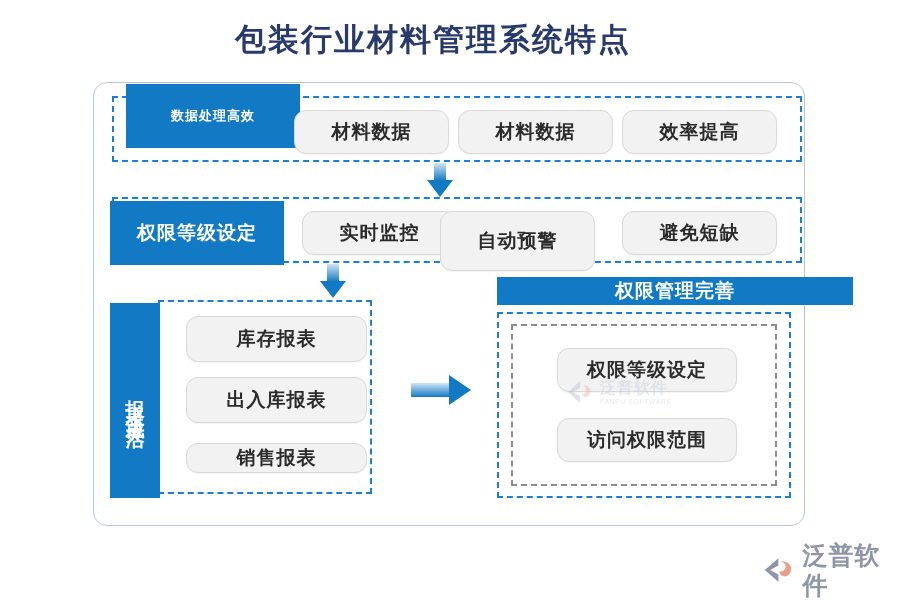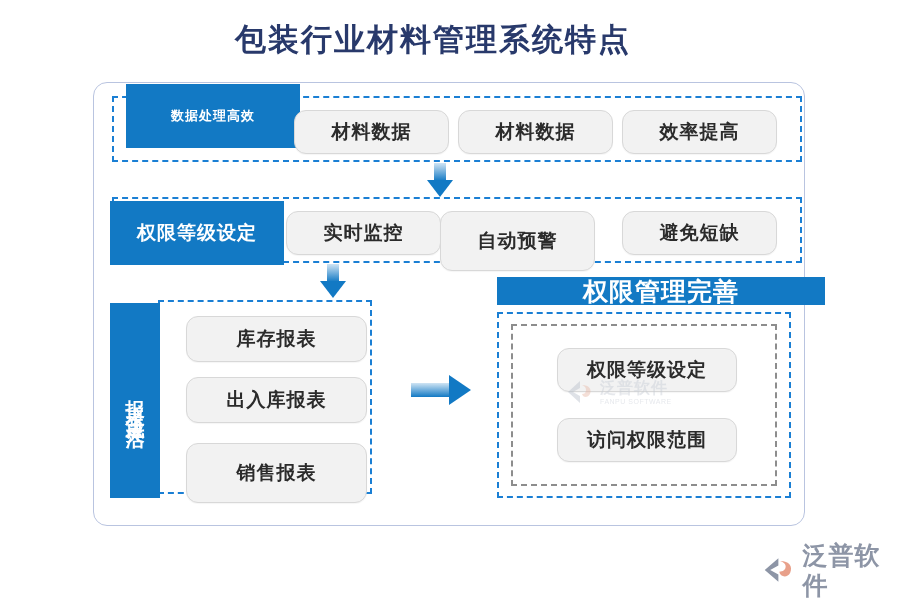--- a/index.html
+++ b/index.html
@@ -98,47 +98,47 @@
     font-size: 19px;
     letter-spacing: 1px;
     box-shadow: 0 1px 1px rgba(0,0,0,0.04);
   }
 
   
   .gb-r1a { left: 294px; top: 110px; width: 155px; height: 44px; }
   .gb-r1b { left: 458px; top: 110px; width: 155px; height: 44px; }
   .gb-r1c { left: 622px; top: 110px; width: 155px; height: 44px; }
   
-  .gb-r2a { left: 286px; top: 211px; width: 155px; height: 44px; }
+  .gb-r2a { left: 302px; top: 211px; width: 155px; height: 44px; }
   .gb-r2b { left: 440px; top: 211px; width: 155px; height: 60px; }
   .gb-r2c { left: 622px; top: 211px; width: 155px; height: 44px; }
   
   .gb-rep1 { left: 186px; top: 316px; width: 181px; height: 46px; }
   .gb-rep2 { left: 186px; top: 377px; width: 181px; height: 46px; }
-  .gb-rep3 { left: 186px; top: 443px; width: 181px; height: 60px; }
+  .gb-rep3 { left: 186px; top: 443px; width: 181px; height: 30px; }
   
   .gb-perm1 { left: 557px; top: 348px; width: 180px; height: 44px; }
   .gb-perm2 { left: 557px; top: 418px; width: 180px; height: 44px; }
 
   
   .reports-band {
     position: absolute;
     left: 158px; top: 300px; width: 214px; height: 194px;
     border: 2px dashed #1a7fd4;
     box-sizing: border-box;
   }
 
   
   .perm-header {
     position: absolute;
-    left: 497px; top: 277px; width: 328px; height: 28px;
+    left: 497px; top: 277px; width: 356px; height: 28px;
     background: #1279c4;
     color: #ffffff;
     font-weight: 700;
-    font-size: 25px;
+    font-size: 19px;
     letter-spacing: 1px;
     display: flex;
     align-items: center;
     justify-content: center;
     box-sizing: border-box;
     text-align: center;
   }
   .perm-band-blue {
     position: absolute;
     left: 497px; top: 312px; width: 294px; height: 186px;

